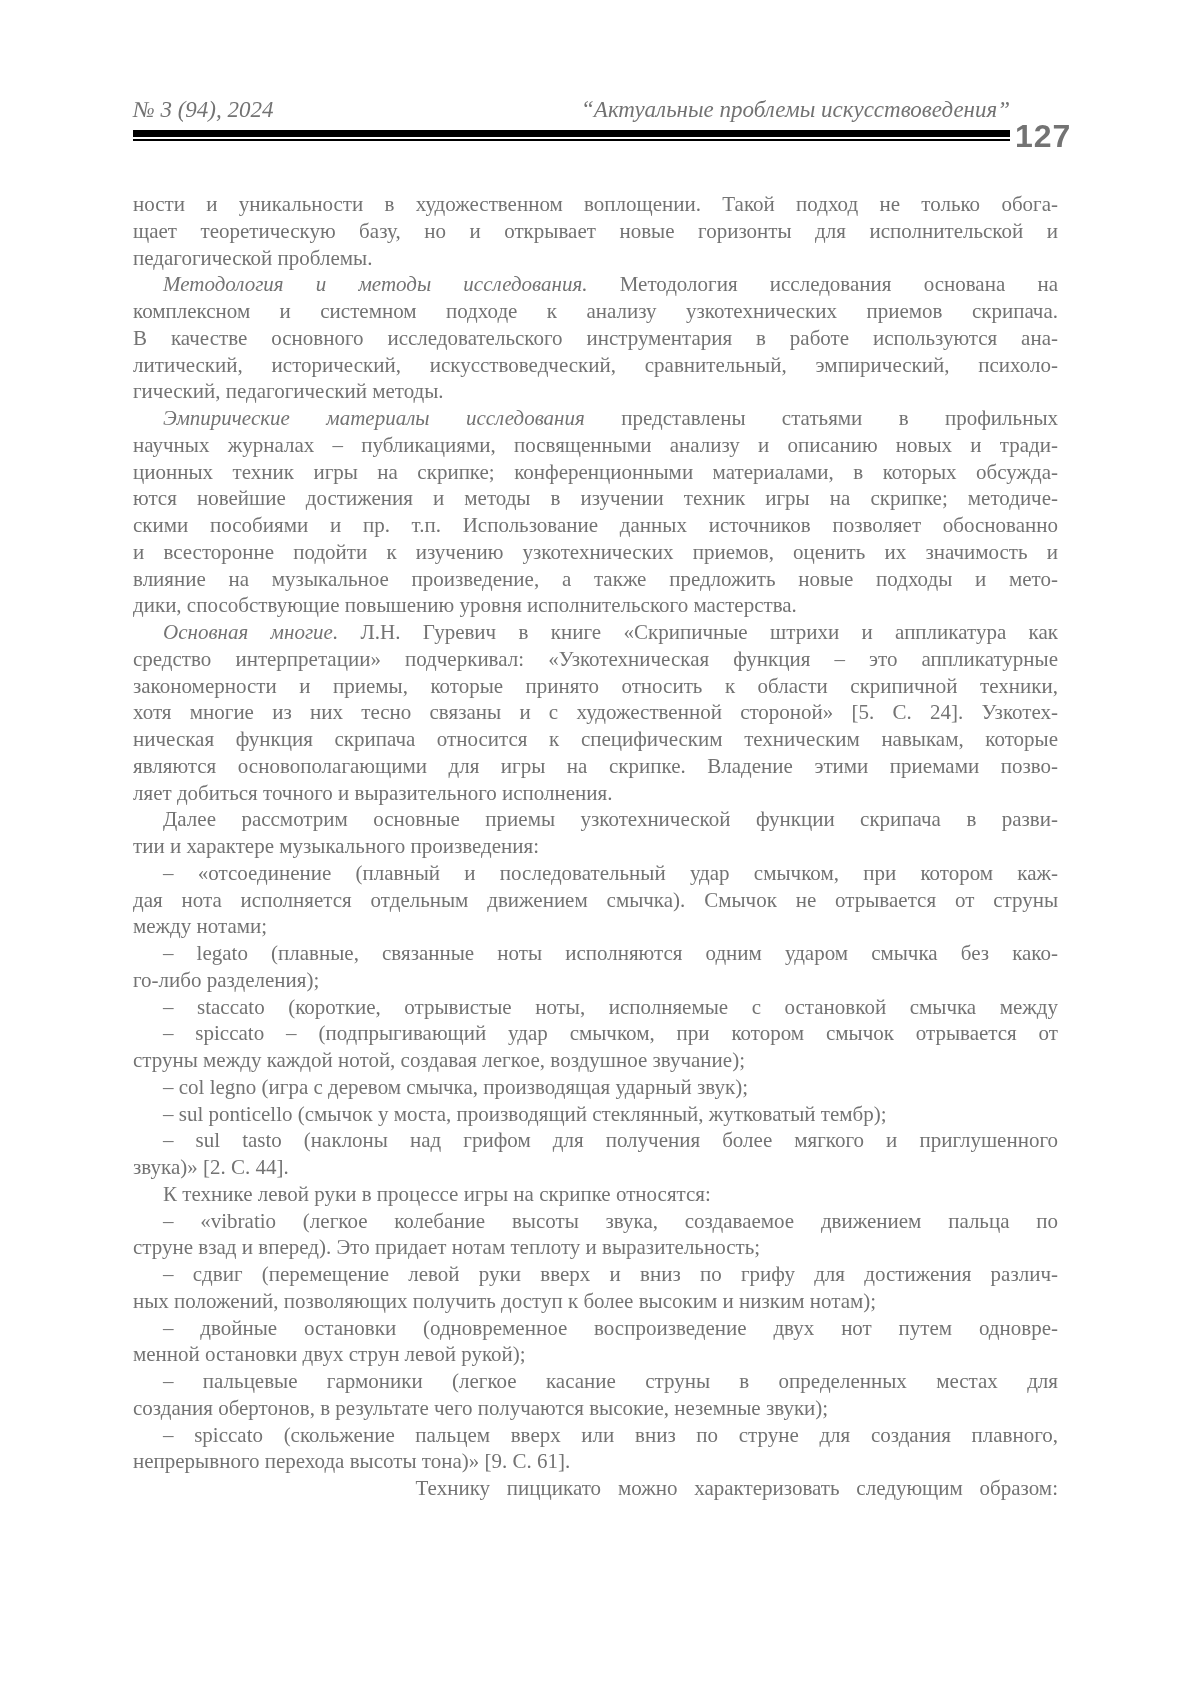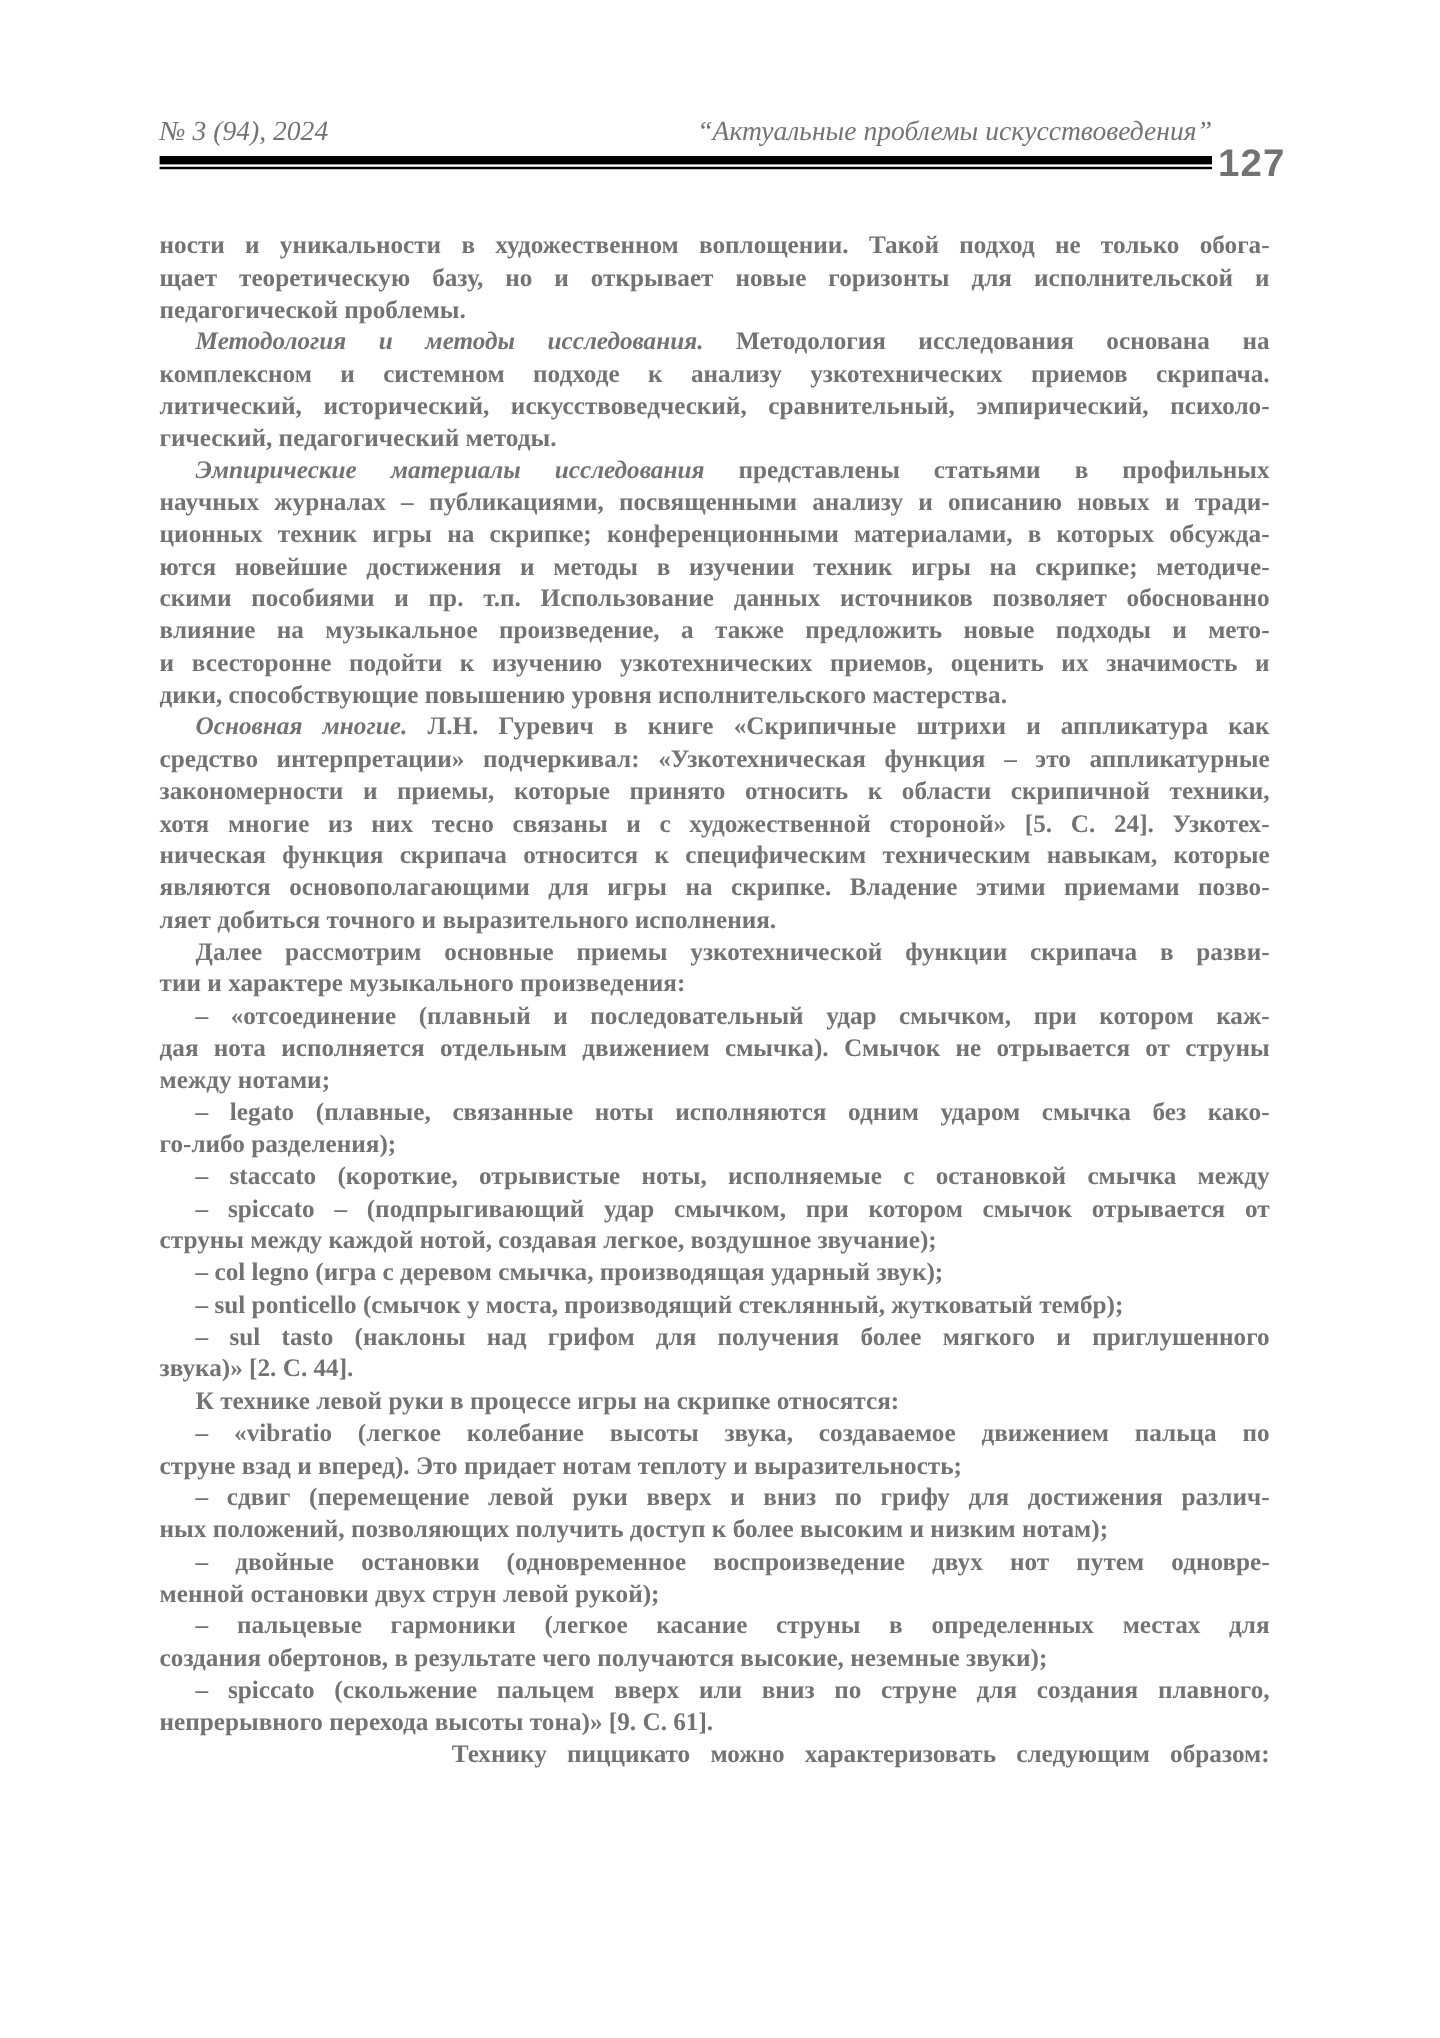--- a/index.html
+++ b/index.html
@@ -58,21 +58,21 @@
   }
   
   .content {
     position: absolute;
     left: 133px;
     top: 191px;
     width: 925px;
     font-size: 21px;
     line-height: 26.75px;
   }
-  .para { margin: 0; font-weight: bold; }
+  .para { margin: 0; }
   .line {
     text-align: justify;
     text-align-last: justify;
     white-space: normal;
   }
   .line.last {
     text-align: left;
     text-align-last: auto;
   }
   .line.first-indent { text-indent: 30px; }
@@ -96,31 +96,32 @@
 
   <div class="content" id="content">
       <div class="para">
         <div class="line">ности и уникальности в художественном воплощении. Такой подход не только обога-</div>
         <div class="line">щает теоретическую базу, но и открывает новые горизонты для исполнительской и</div>
         <div class="line last">педагогической проблемы.</div>
       </div>
       <div class="para">
         <div class="line first-indent"><span class="italic-lead">Методология и методы исследования.</span><span> Методология исследования основана на</span></div>
         <div class="line">комплексном и системном подходе к анализу узкотехнических приемов скрипача.</div>
+        <div class="line">В качестве основного исследовательского инструментария в работе используются ана-</div>
         <div class="line">литический, исторический, искусствоведческий, сравнительный, эмпирический, психоло-</div>
         <div class="line last">гический, педагогический методы.</div>
       </div>
       <div class="para">
         <div class="line first-indent"><span class="italic-lead">Эмпирические материалы исследования</span><span> представлены статьями в профильных</span></div>
         <div class="line">научных журналах – публикациями, посвященными анализу и описанию новых и тради-</div>
         <div class="line">ционных техник игры на скрипке; конференционными материалами, в которых обсужда-</div>
         <div class="line">ются новейшие достижения и методы в изучении техник игры на скрипке; методиче-</div>
         <div class="line">скими пособиями и пр. т.п. Использование данных источников позволяет обоснованно</div>
+        <div class="line">и всесторонне подойти к изучению узкотехнических приемов, оценить их значимость и</div>
         <div class="line">влияние на музыкальное произведение, а также предложить новые подходы и мето-</div>
-        <div class="line">и всесторонне подойти к изучению узкотехнических приемов, оценить их значимость и</div>
         <div class="line last">дики, способствующие повышению уровня исполнительского мастерства.</div>
       </div>
       <div class="para">
         <div class="line first-indent"><span class="italic-lead">Основная многие.</span><span> Л.Н. Гуревич в книге «Скрипичные штрихи и аппликатура как</span></div>
         <div class="line">средство интерпретации» подчеркивал: «Узкотехническая функция – это аппликатурные</div>
         <div class="line">закономерности и приемы, которые принято относить к области скрипичной техники,</div>
         <div class="line">хотя многие из них тесно связаны и с художественной стороной» [5. С. 24]. Узкотех-</div>
         <div class="line">ническая функция скрипача относится к специфическим техническим навыкам, которые</div>
         <div class="line">являются основополагающими для игры на скрипке. Владение этими приемами позво-</div>
         <div class="line last">ляет добиться точного и выразительного исполнения.</div>

